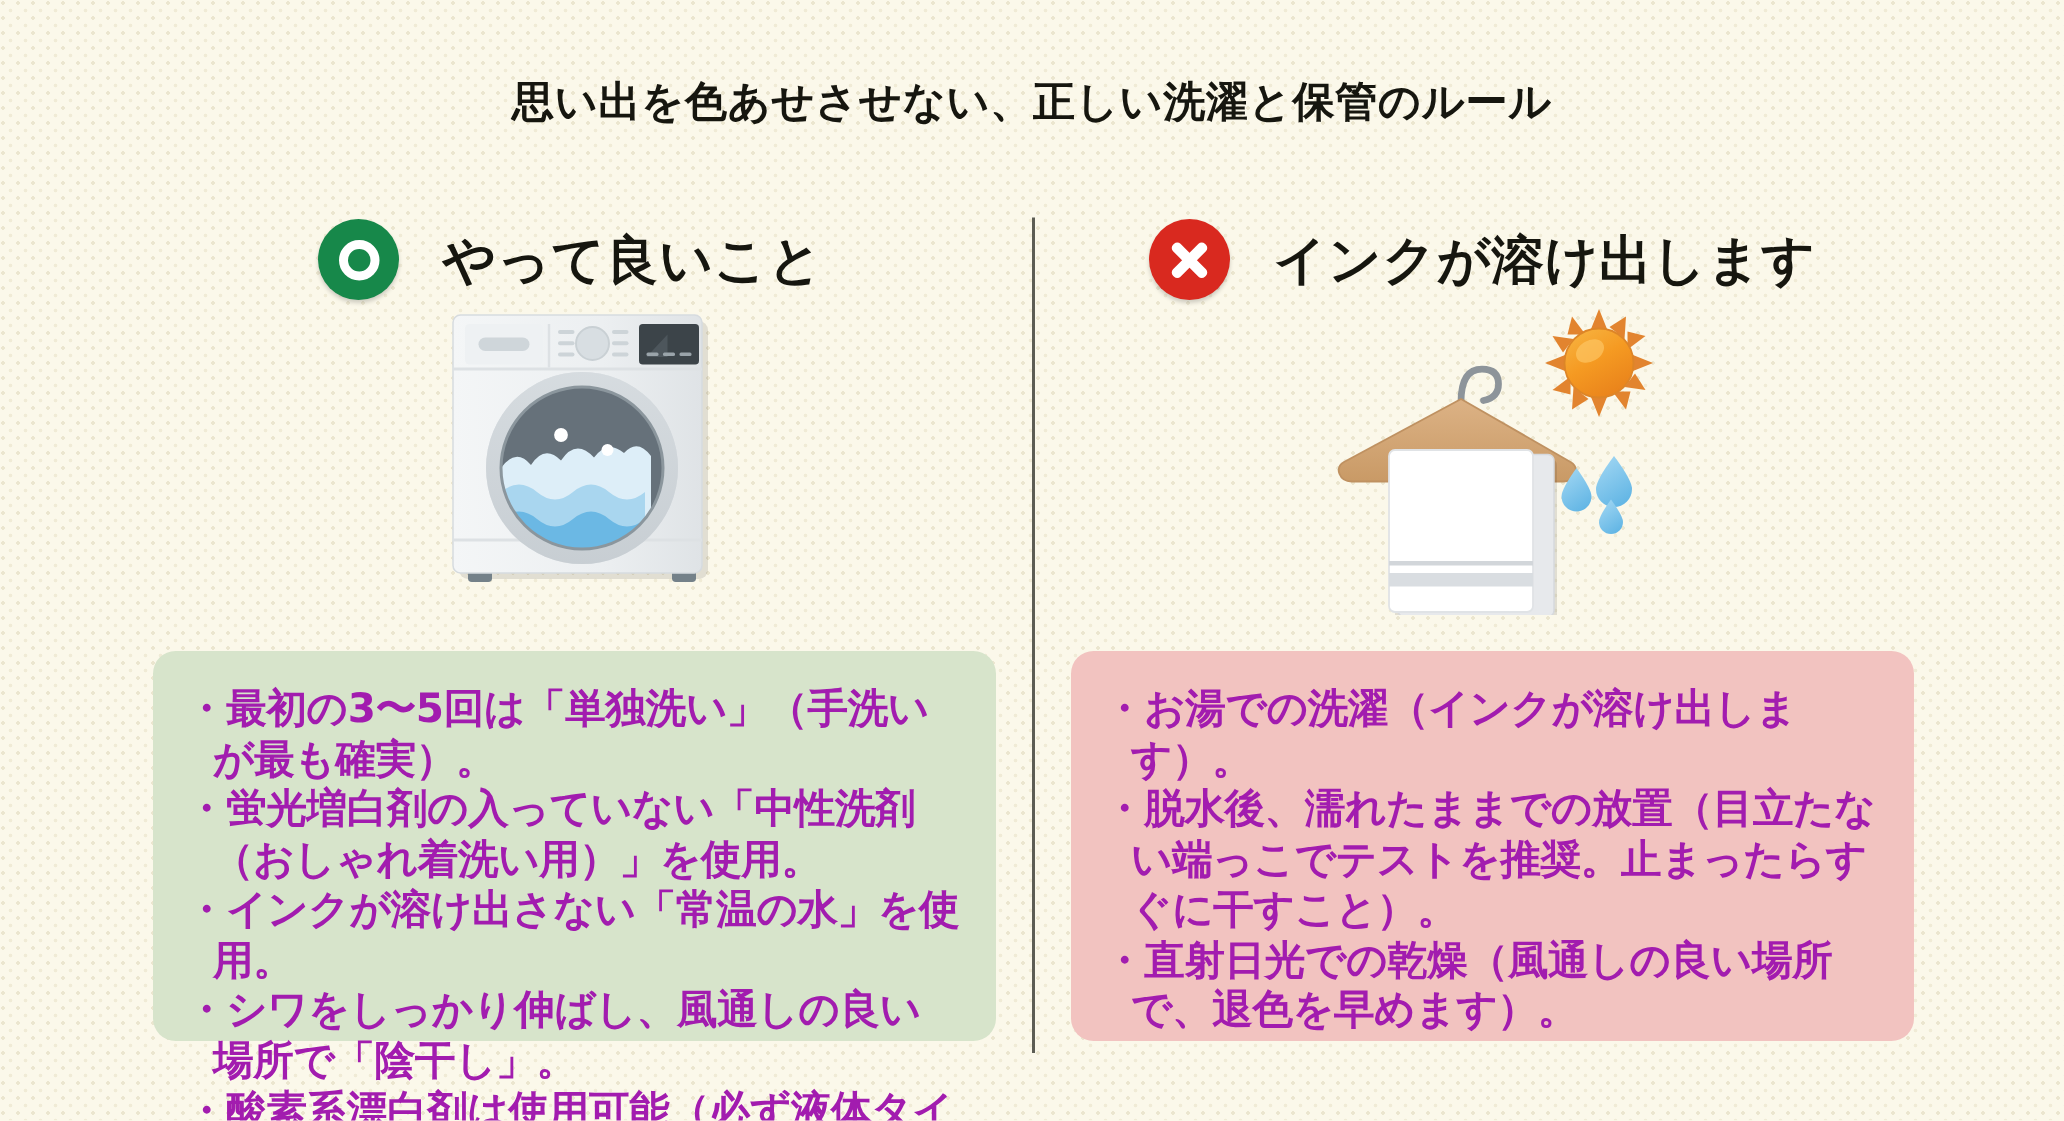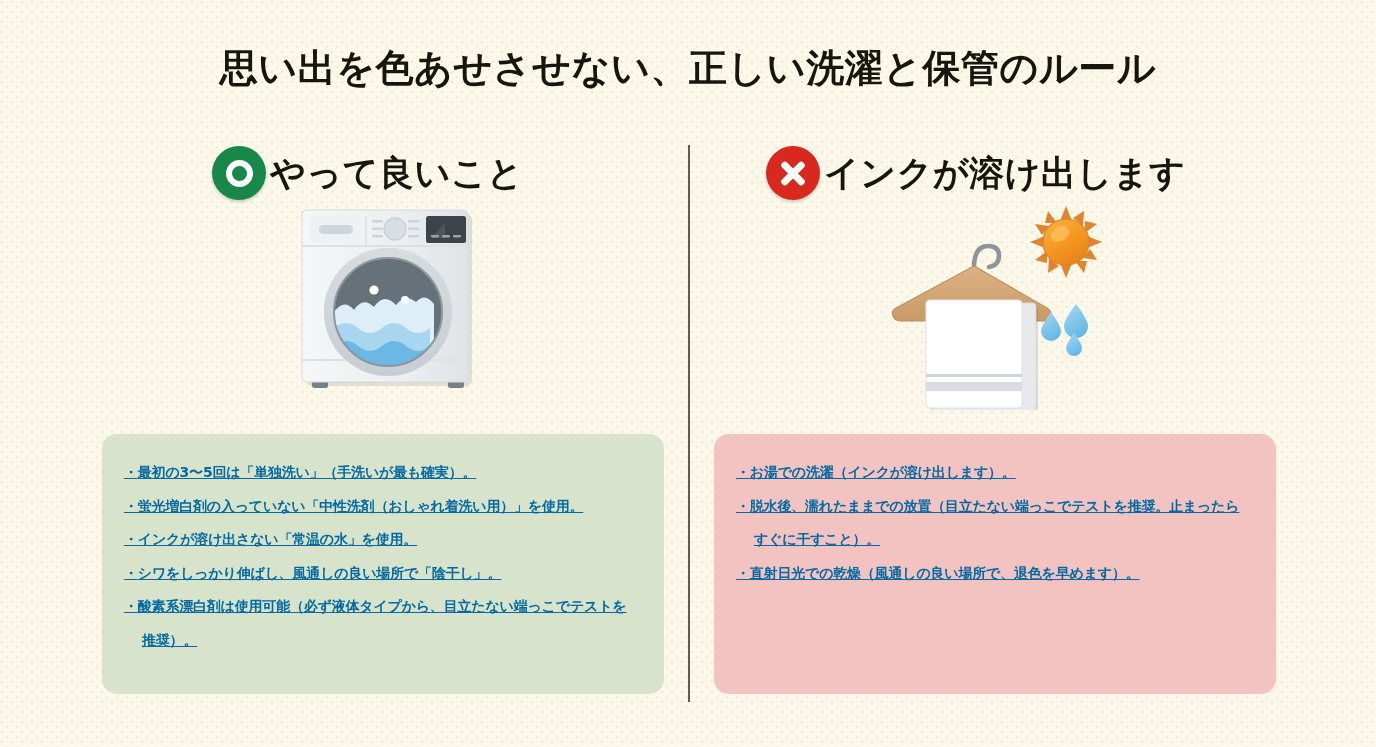--- a/index.html
+++ b/index.html
@@ -30,21 +30,21 @@
     inset: 0;
     z-index: 2;
   }
 
   
   #title {
     position: absolute;
     left: 0; right: 0;
     top: 42px;
     text-align: center;
-    font-size: 38px;
+    font-size: 28px;
     line-height: 52px;
     font-weight: bold;
     color: #16160f;
     letter-spacing: 0.5px;
     white-space: nowrap;
   }
 
   
   #divider {
     position: absolute;
@@ -63,21 +63,21 @@
     height: 570px;
   }
   #col-good { left: 38px; }
   #col-bad  { left: 700px; }
 
   .col-header {
     position: absolute;
     top: 8px;
     display: flex;
     align-items: center;
-    gap: 4px;
+    gap: 29px;
     white-space: nowrap;
   }
   #col-good .col-header { left: 174px; }
   #col-bad  .col-header { left: 66px; }
 
   .col-header-label {
     font-size: 35px;
     font-weight: bold;
     color: #16160f;
     letter-spacing: 0.5px;
@@ -140,28 +140,27 @@
     width: 562px; height: 260px;
     background: #d7e4cb;
   }
   #card-bad {
     left: 14px; top: 296px;
     width: 562px; height: 260px;
     background: #f2c3c0;
   }
   .card ul { margin: 0; padding: 0; list-style: none; }
   .card li {
-    font-size: 14px;
+    font-size: 27px;
     line-height: 33.5px;
-    color: #0369a1;
+    color: #a21caf;
     font-weight: bold;
     padding-left: 18px;
     text-indent: -18px;
     letter-spacing: -0.2px;
-    text-decoration: underline;
   }
   .card li::before {
     content: "・";
     margin-right: 0;
   }
 </style>
 </head>
 <body>
 
 <div id="texture"></div>

